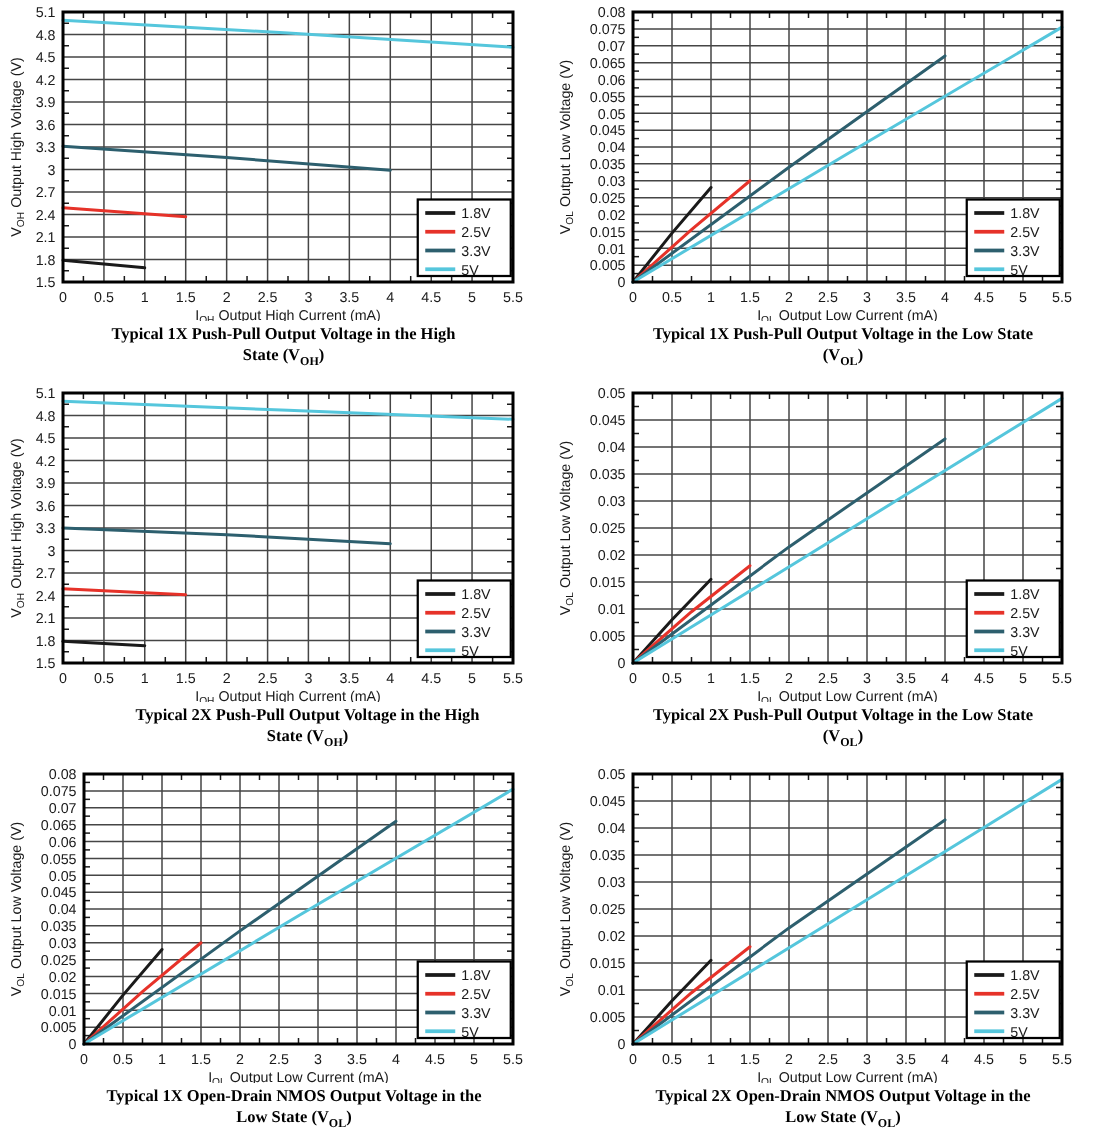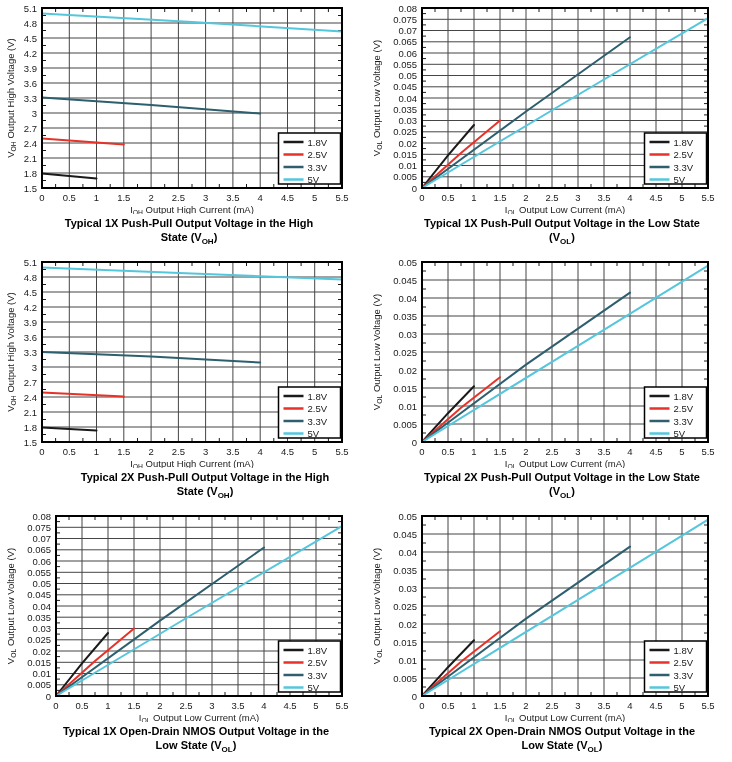--- a/index.html
+++ b/index.html
@@ -9,21 +9,21 @@
     grid-template-columns:366px 366px;
     grid-auto-rows:254px;
     font-family:"Liberation Sans",sans-serif;
   }
   .chart-block{position:relative;overflow:hidden;}
   .chart-canvas{position:absolute;top:0;left:0;}
   .chart-title{
     position:absolute;top:216px;
     text-align:center;
     font-weight:bold;font-size:11px;line-height:1.3;color:#000;
-    font-family:Liberation Sans, sans-serif;
+    font-family:Liberation Serif, serif;
   }
   .chart-title sub{font-size:8px;line-height:0;}
 </style>
 </head>
 <body>
 
 <div class="page">
   <section class="chart-block">
     <div class="chart-canvas"><svg width="366" height="214" viewBox="0 0 366 214" font-family="'Liberation Sans',sans-serif">
           <g>

